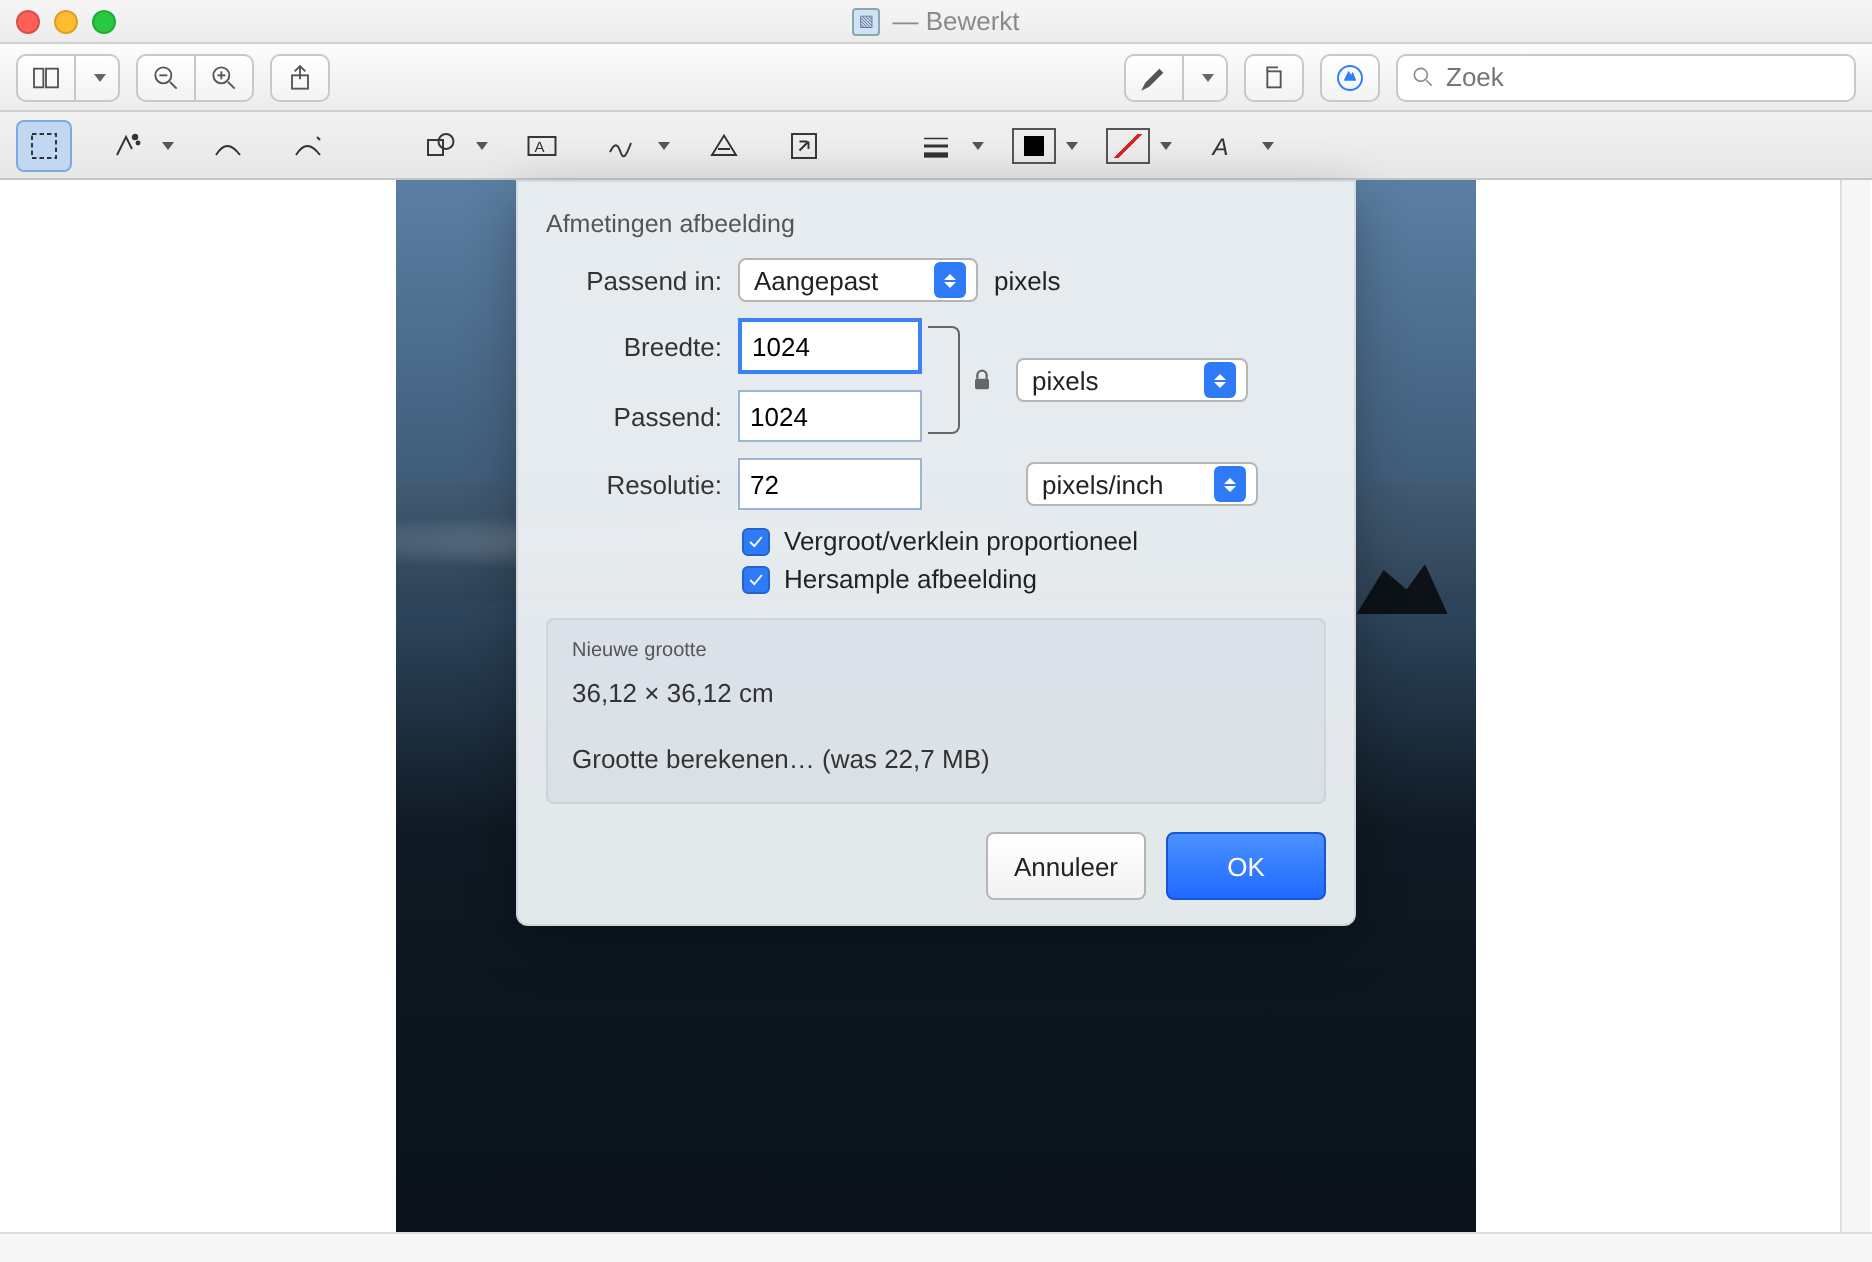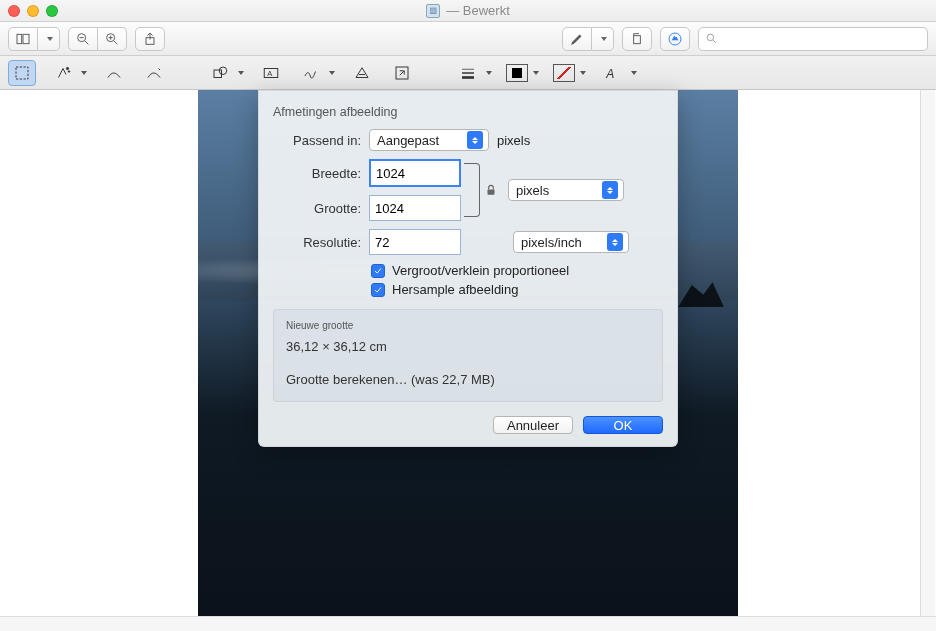--- a/index.html
+++ b/index.html
@@ -63,21 +63,21 @@
     .select .arrows::after { border-top:3px solid #fff;}
     .bracket { width:16px; height:54px; border:1.5px solid #666; border-left:none; border-radius:0 4px 4px 0; margin-left:-3px; align-self:flex-start;}
     .lock { width:14px;height:16px; margin: 0 4px; align-self:center;}
     .check-row { display:flex; align-items:center; gap:7px; margin-left:98px; margin-bottom:4px;}
     .checkbox { width:14px; height:14px; border-radius:3px; background:#2f7af6; border:1px solid #2563cc; display:flex; align-items:center; justify-content:center;}
     .checkbox svg { width:10px;height:10px; stroke:#fff; stroke-width:2.2; fill:none;}
     .new-size-box { margin-top:12px; background:rgba(210,218,228,.55); border:1px solid rgba(0,0,0,.06); border-radius:4px; padding:10px 12px 14px; font-size:13px; color:#333;}
     .new-size-box .nsz-title { font-size:10px; color:#555; margin-bottom:8px;}
     .new-size-box .line { margin-bottom:18px;}
     .buttons { display:flex; justify-content:flex-end; gap:10px; margin-top:14px;}
-    .btn { height:18px; min-width:80px; border-radius:4px; border:1px solid #b5b5b5; background:linear-gradient(#fff,#f2f2f2); font-size:13px; display:flex; align-items:center; justify-content:center; cursor:default;}
+    .btn { height:34px; min-width:80px; border-radius:4px; border:1px solid #b5b5b5; background:linear-gradient(#fff,#f2f2f2); font-size:13px; display:flex; align-items:center; justify-content:center; cursor:default;}
     .btn.primary { background:linear-gradient(#4b91ff,#1f6aff); border:1px solid #1556d6; color:#fff;}
 
     .wh-block { display:flex; align-items:center; gap:6px; }
     .wh-fields { display:flex; flex-direction:column; gap:8px;}
     .wh-fields .row { margin-bottom:0;}
     .link-col { display:flex; align-items:center; height:54px;}
 
     .unit-select { min-width:116px; }
     .search input { border:none; outline:none; font-size:13px; flex:1; background:transparent; color:#333;}
   </style>
@@ -155,20 +155,21 @@
       <svg viewBox="0 0 24 24">
         <circle cx="12" cy="12" r="9" fill="none" stroke="#2a7fff"></circle>
         <path d="M8 14l3-6 2 3 1-2 2 5" stroke="#2a7fff"></path>
       </svg>
     </div>
   <div class="search">
     <svg viewBox="0 0 24 24">
         <circle cx="10" cy="10" r="6"></circle>
         <line x1="15" y1="15" x2="20" y2="20"></line>
       </svg>
+    <input placeholder="Zoek" style="">
   </div>
 </div>
 
 <div class="toolbar2">
   <div class="mk-btn selected">
       <svg viewBox="0 0 24 24">
         <rect x="4" y="4" width="16" height="16" stroke-dasharray="3 2"></rect>
       </svg>
     </div>
   <div class="mk-drop">
@@ -276,21 +277,21 @@
       <span>pixels</span>
     </div>
 
     <div class="wh-block" style="margin-top:6px;">
       <div class="wh-fields">
         <div class="row">
           <div class="label-col">Breedte:</div>
           <input class="field focused" value="1024" style="">
         </div>
         <div class="row">
-          <div class="label-col">Grootte:</div>
+          <div class="label-col">Passend:</div>
           <input class="field" value="1024" style="">
         </div>
       </div>
       <div class="link-col">
         <div class="bracket"></div>
         <svg class="lock" viewBox="0 0 24 24">
             <rect x="6" y="11" width="12" height="9" rx="1.5" fill="#666"></rect>
             <path d="M8 11V8a4 4 0 018 0v3" fill="none" stroke="#666" stroke-width="2"></path>
           </svg>
       </div>

